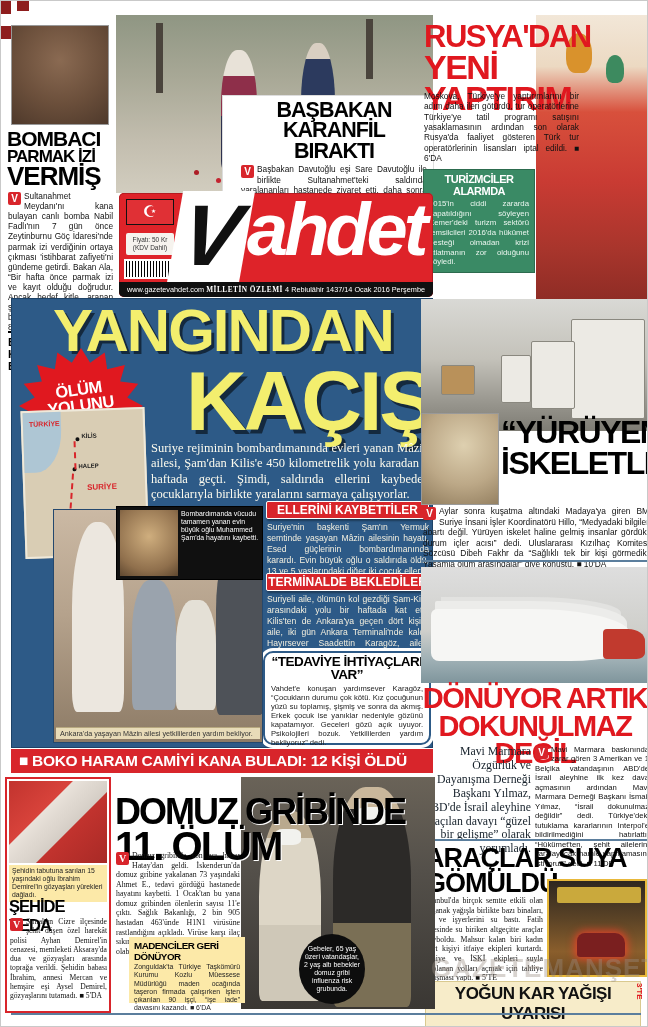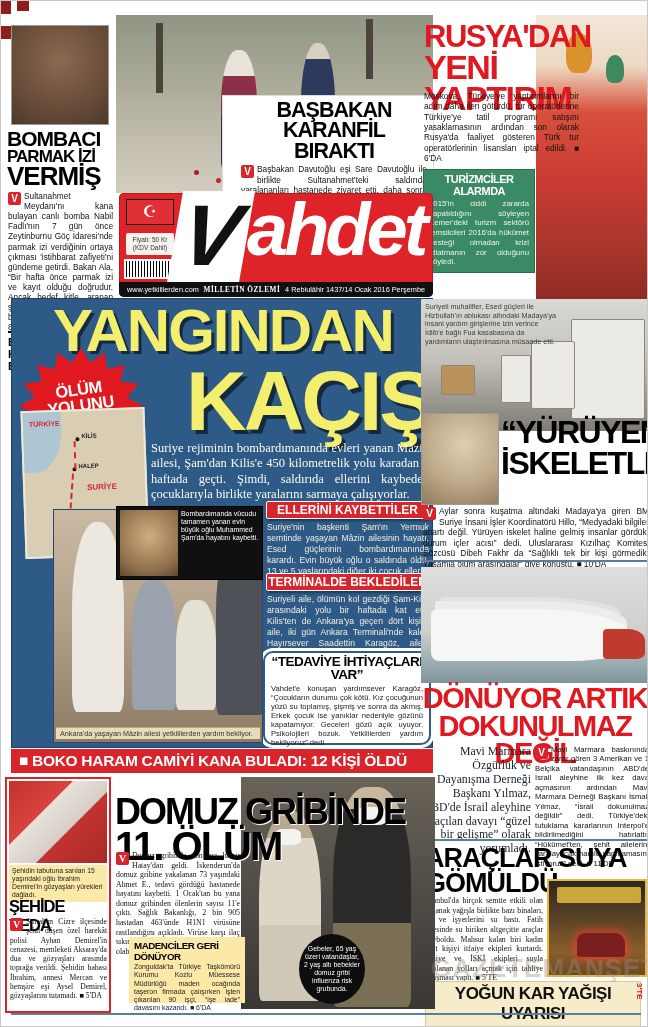--- a/index.html
+++ b/index.html
@@ -258,21 +258,21 @@
   <div class="abs masthead">
     <div class="flag"><span>☪</span></div>
     <div class="pricebox">
       <div>Fiyatı: 50 Kr</div>
       <div>(KDV Dahil)</div>
     </div>
     <div class="barcode"></div>
     <div class="logo-v">V</div>
     <div class="logo-rest">ahdet</div>
     <div class="mast-strip">
-      <span>www.yetkililerden.com</span>
+      <span>www.gazetevahdet.com</span>
       <span class="slogan">MİLLETİN ÖZLEMİ</span>
       <span>4 Rebiulâhir 1437/14 Ocak 2016 Perşembe</span>
     </div>
   </div>
 
   <div class="abs bluepanel"></div>
   <div class="abs h-yang1">YANGINDAN</div>
   <div class="abs h-yang2">KAÇIŞ</div>
   <div class="abs star">
     <div class="txt">
@@ -317,21 +317,20 @@
     <div class="cap">Bombardımanda vücudu tamamen yanan evin büyük oğlu Muhammed Şam'da hayatını kaybetti.</div>
   </div>
   <div class="abs famcap">Ankara'da yaşayan Mâzin ailesi yetkililerden yardım bekliyor.</div>
 
   <div class="photo p-trucks">
     <div class="truckbox" style="left:150px;top:20px;width:74px;height:100px;"></div>
     <div class="truckbox" style="left:110px;top:42px;width:44px;height:68px;"></div>
     <div class="truckbox" style="left:80px;top:56px;width:30px;height:48px;"></div>
     <div class="truckbox" style="left:20px;top:66px;width:34px;height:30px;background:#b9915a;"></div>
   </div>
-  <div class="abs trucks-cap">Suriyeli muhalifler, Esed güçleri ile Hizbullah'ın ablukası altındaki Madaya'ya insani yardım girişlerine izin verince İdlib'e bağlı Fua kasabasına da yardımların ulaştırılmasına müsaade etti.</div>
 
   <div class="photo p-boy"></div>
   <div class="abs h-yuruyen">
     <div>“YÜRÜYEN</div>
     <div>İSKELETLER</div>
   </div>
   <div class="abs b-yuruyen jtext">
     <span class="vbullet">V</span><span>Aylar sonra kuşatma altındaki Madaya'ya giren BM Suriye İnsani İşler Koordinatörü Hillo, “Medyadaki bilgiler abartı değil. Yürüyen iskelet haline gelmiş insanlar gördük, durum içler acısı” dedi. Uluslararası Kızılhaç Komitesi Sözcüsü Dibeh Fakhr da “Sağlıklı tek bir kişi görmedik. Yaşamla ölüm arasındalar” diye konuştu. ■ 10'DA</span>
   </div>
   <div class="divider" style="left:420px;top:559px;width:228px;"></div>

